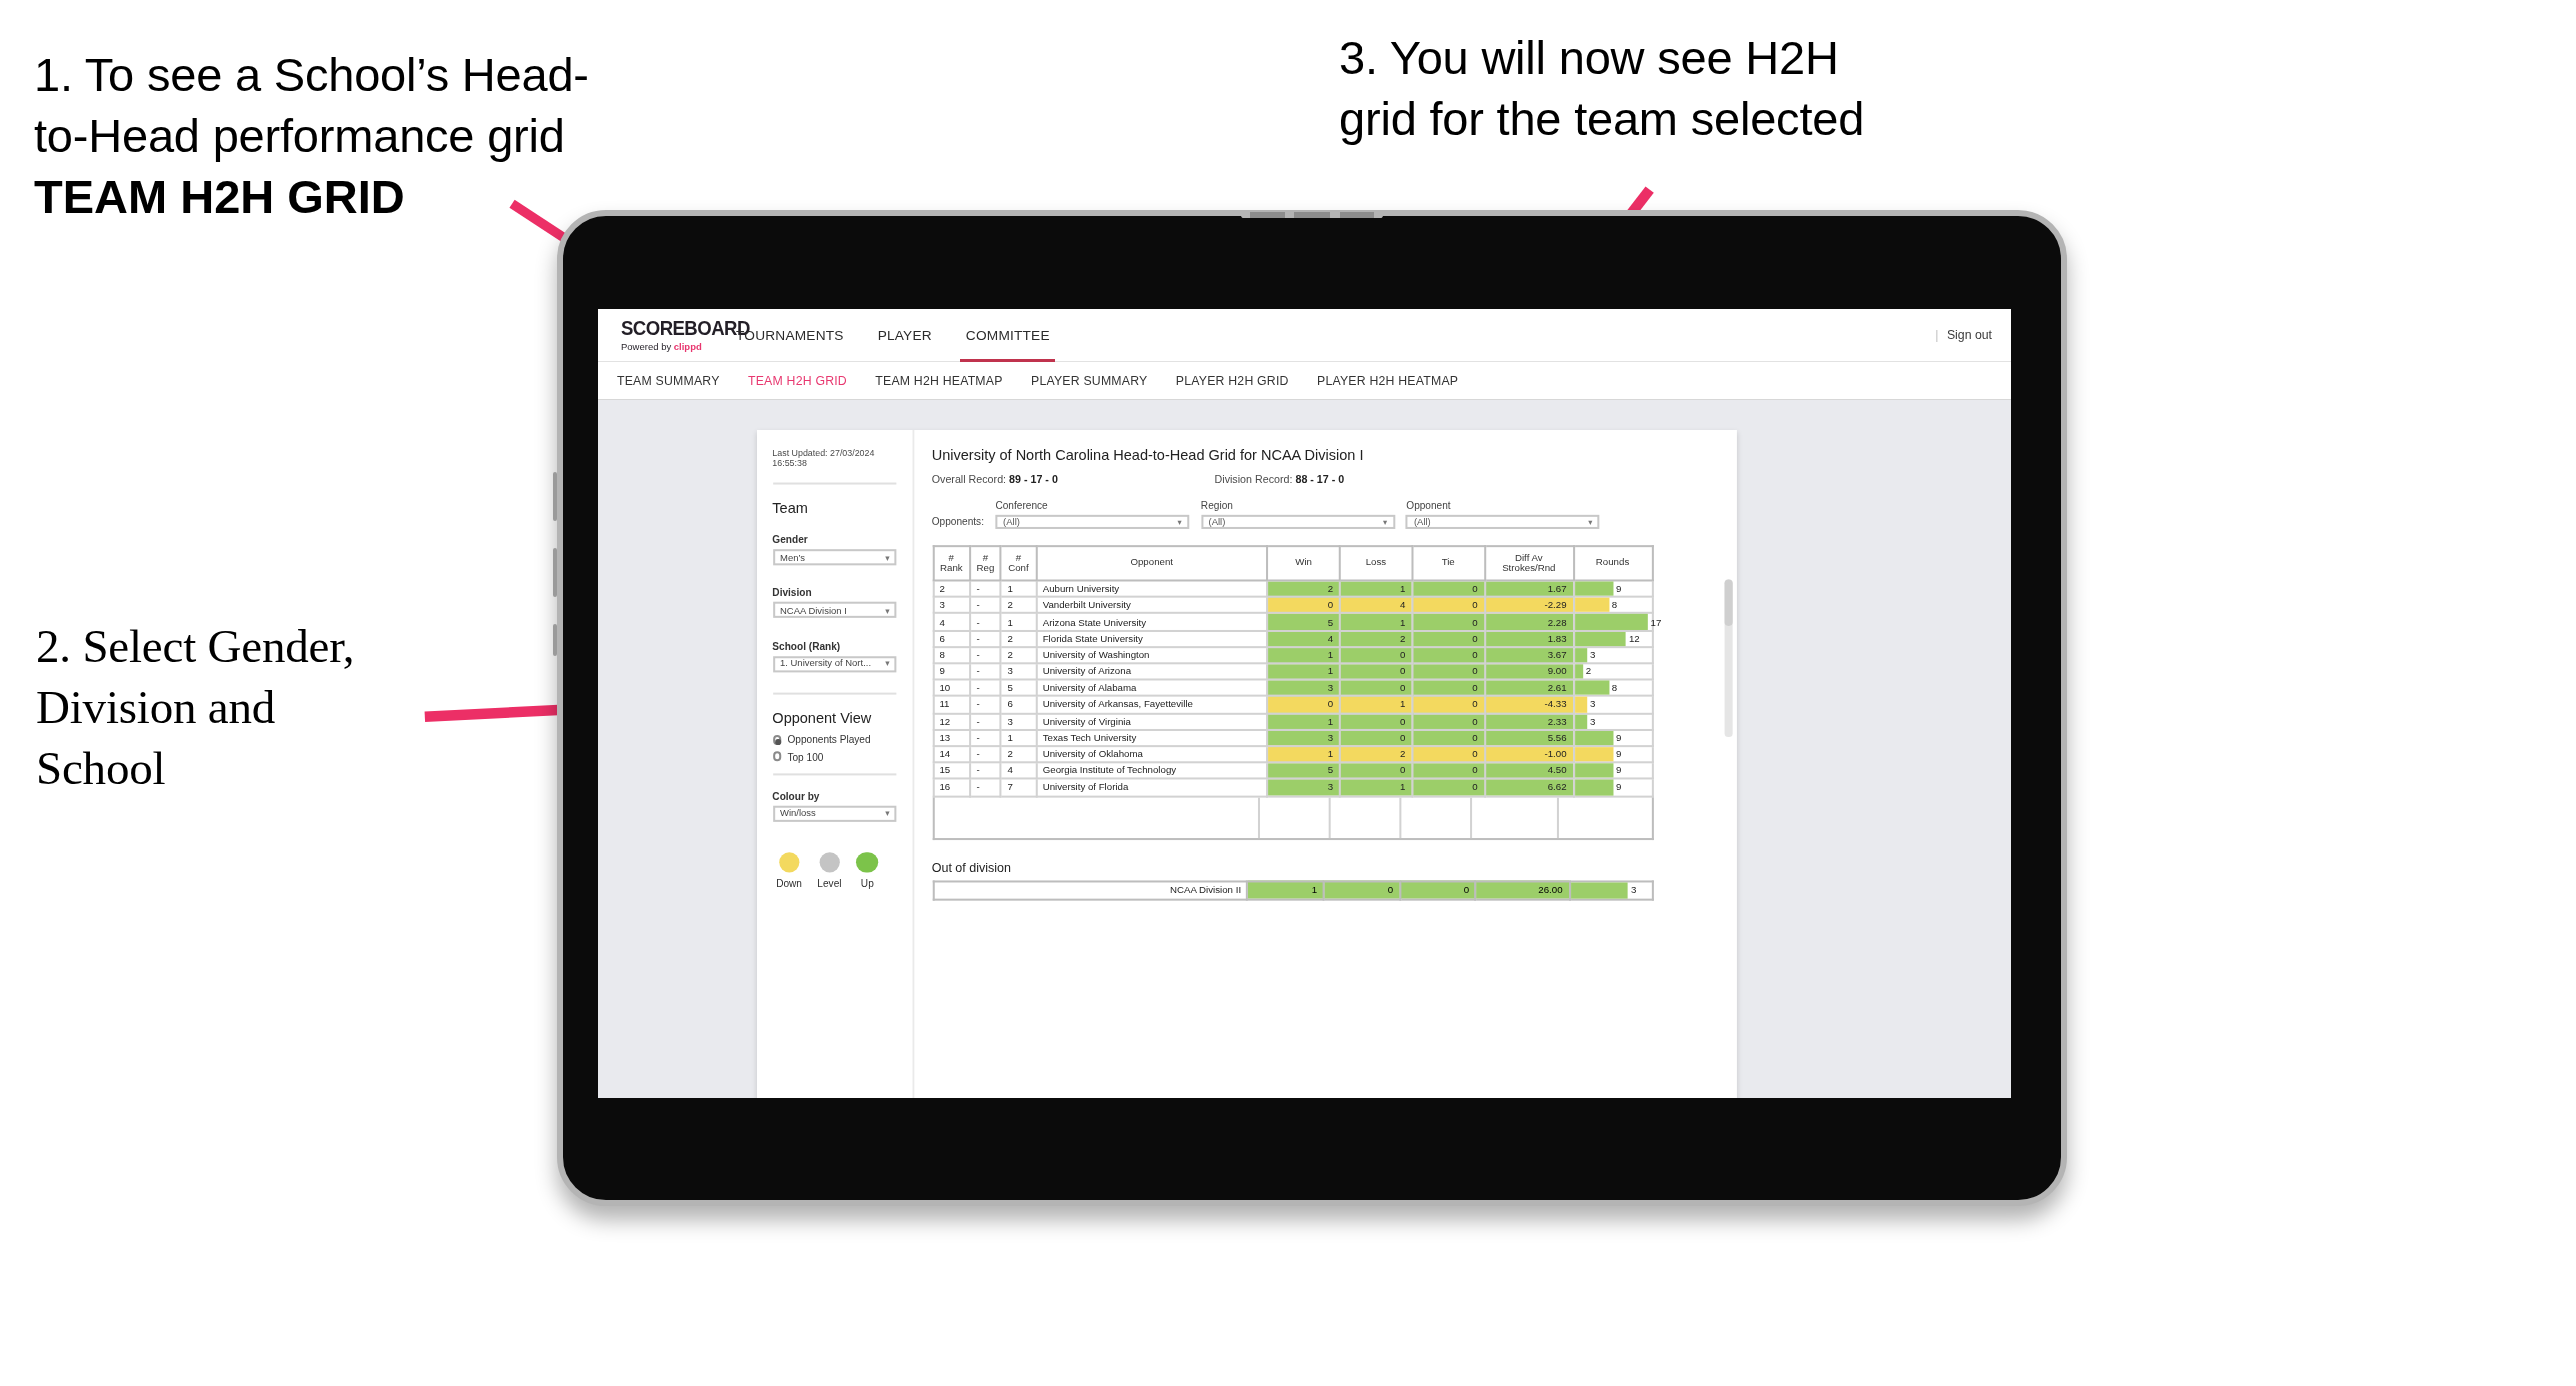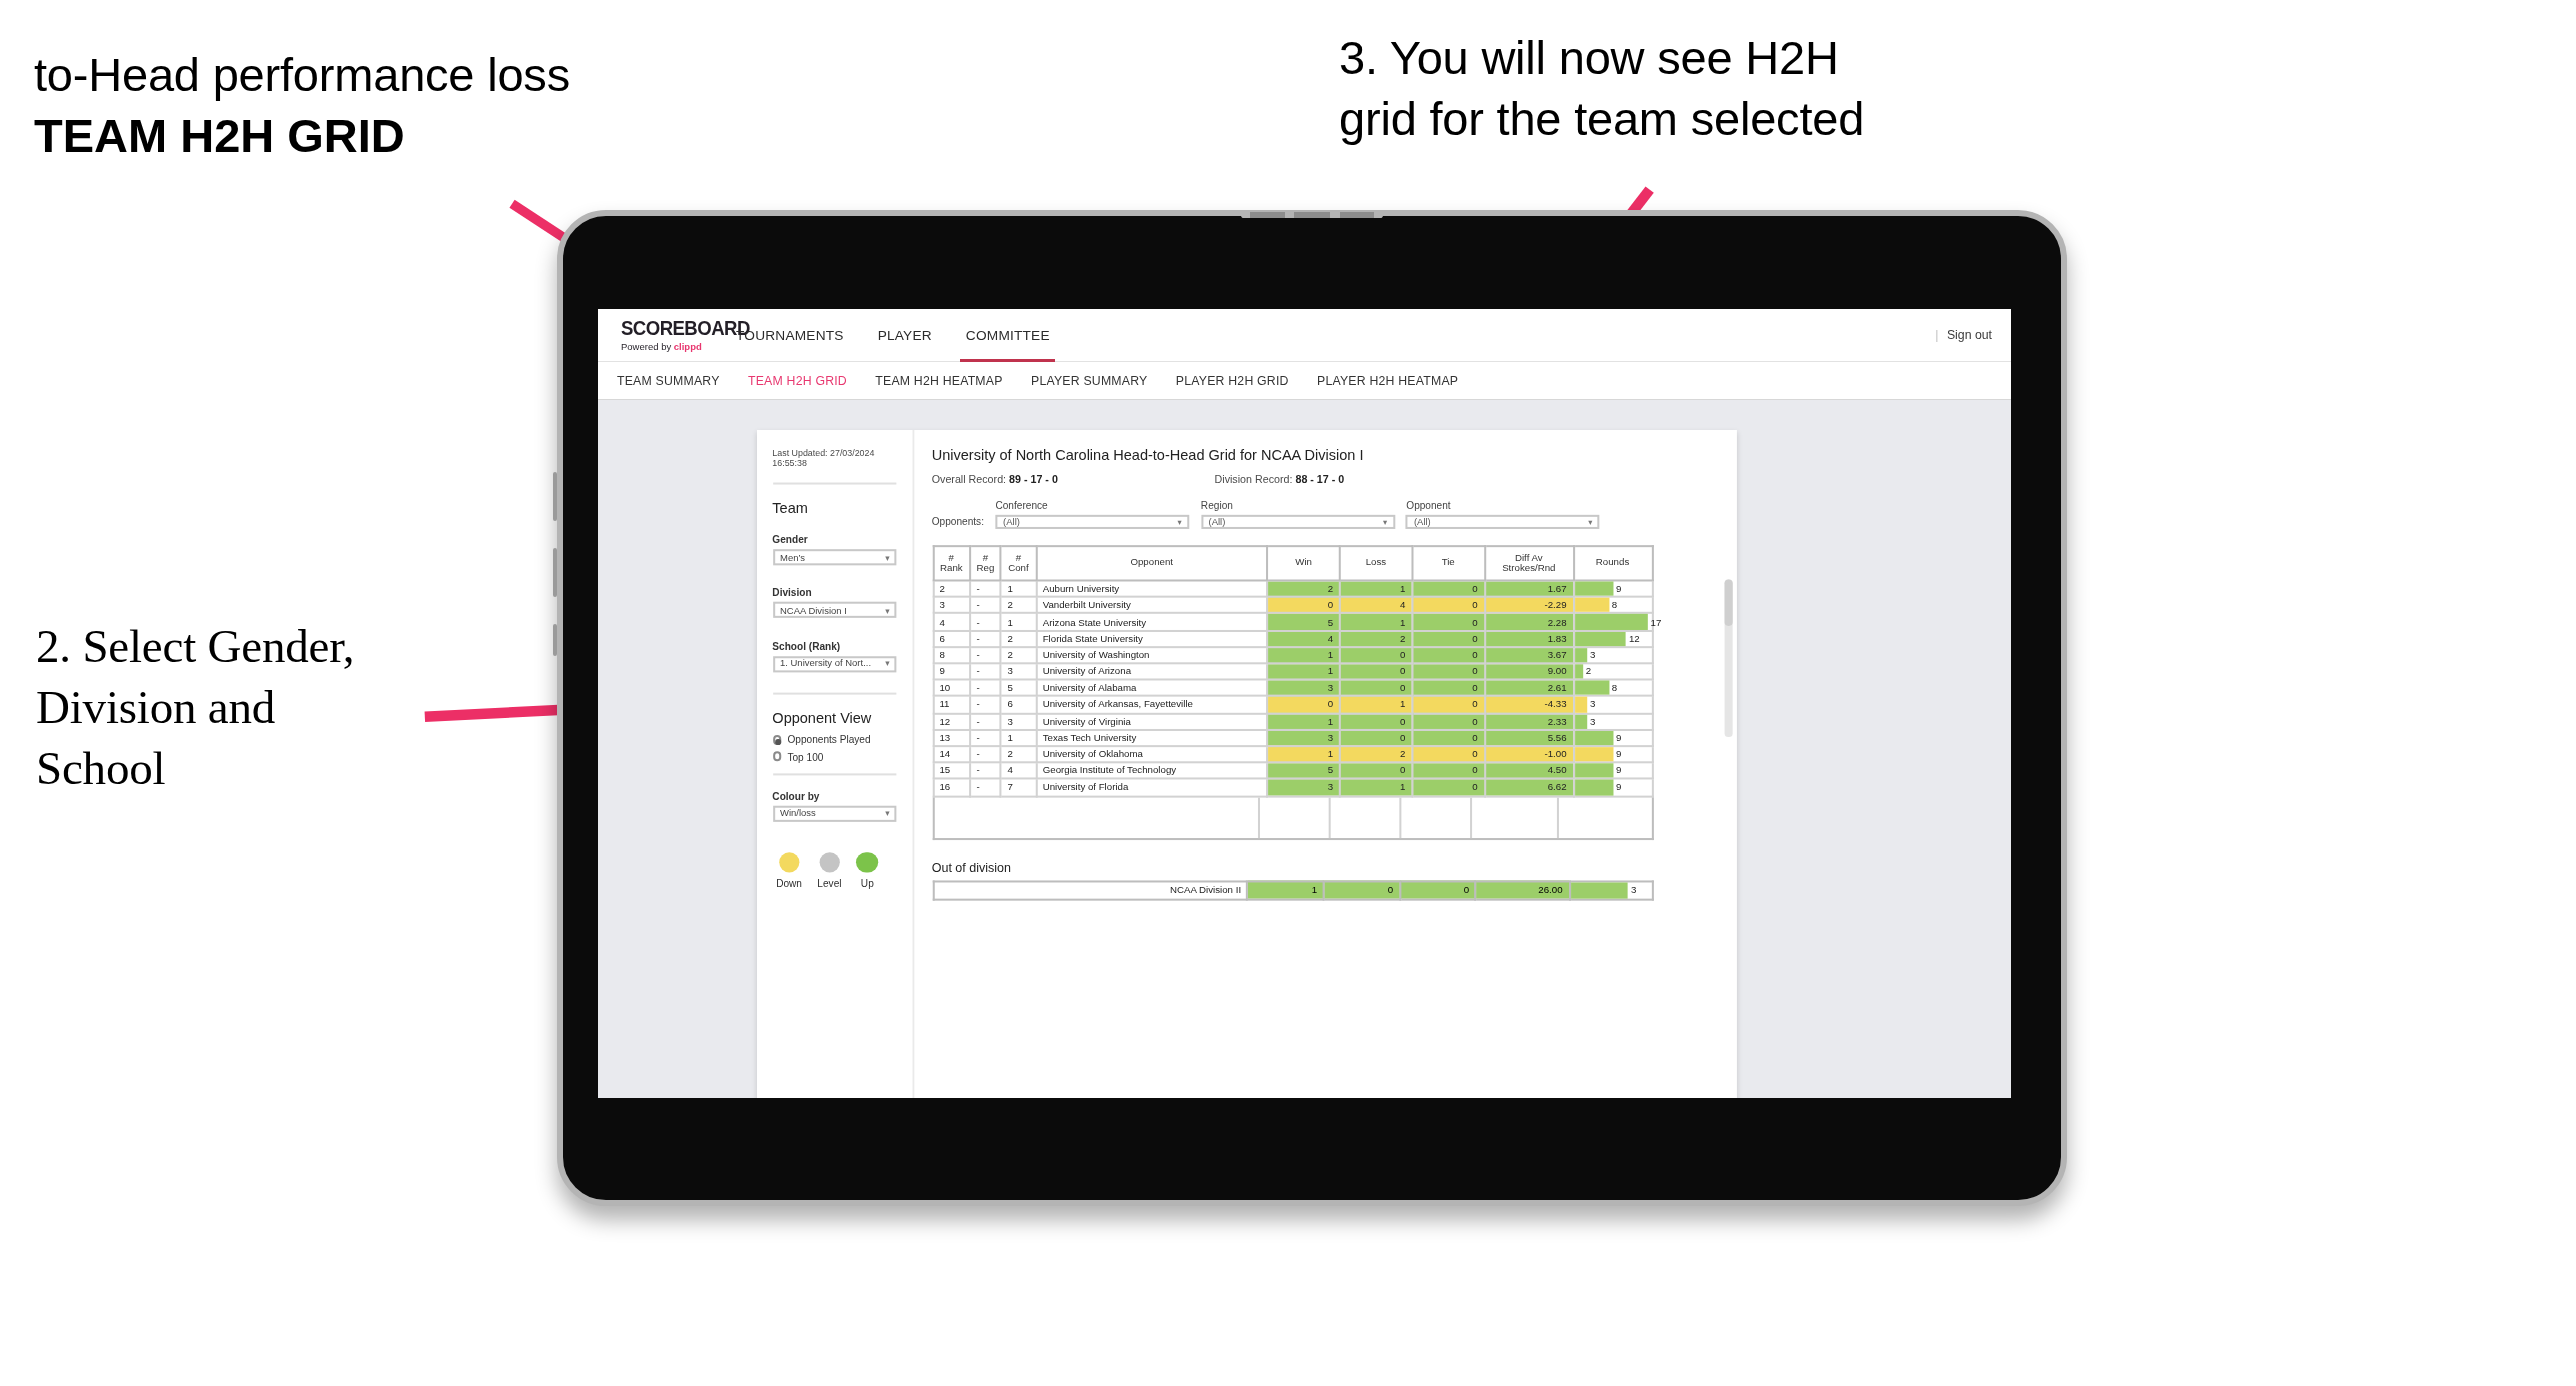--- a/index.html
+++ b/index.html
@@ -206,21 +206,22 @@
   #ood-table { border-collapse: collapse; width: 357px; table-layout: fixed; font-size: 4.8px; }
   #ood-table td { border: 0.9px solid #bdbdbd; height: 9px; padding: 0 2.8px; vertical-align: middle; }
   #ood-label { width: 145px; text-align: right; color: #222; }
 </style>
 </head>
 <body>
 
 <div id="stage">
 
   <div class="callout" id="callout-1">
-    <div>to-Head performance loss</div>
+    <div>1. To see a School’s Head-</div>
+    <div>to-Head performance grid</div>
     <div class="bold">TEAM H2H GRID</div>
   </div>
 
   <div class="callout" id="callout-2">
     <div>2. Select Gender,</div>
     <div>Division and</div>
     <div>School</div>
   </div>
 
   <div class="callout" id="callout-3">

